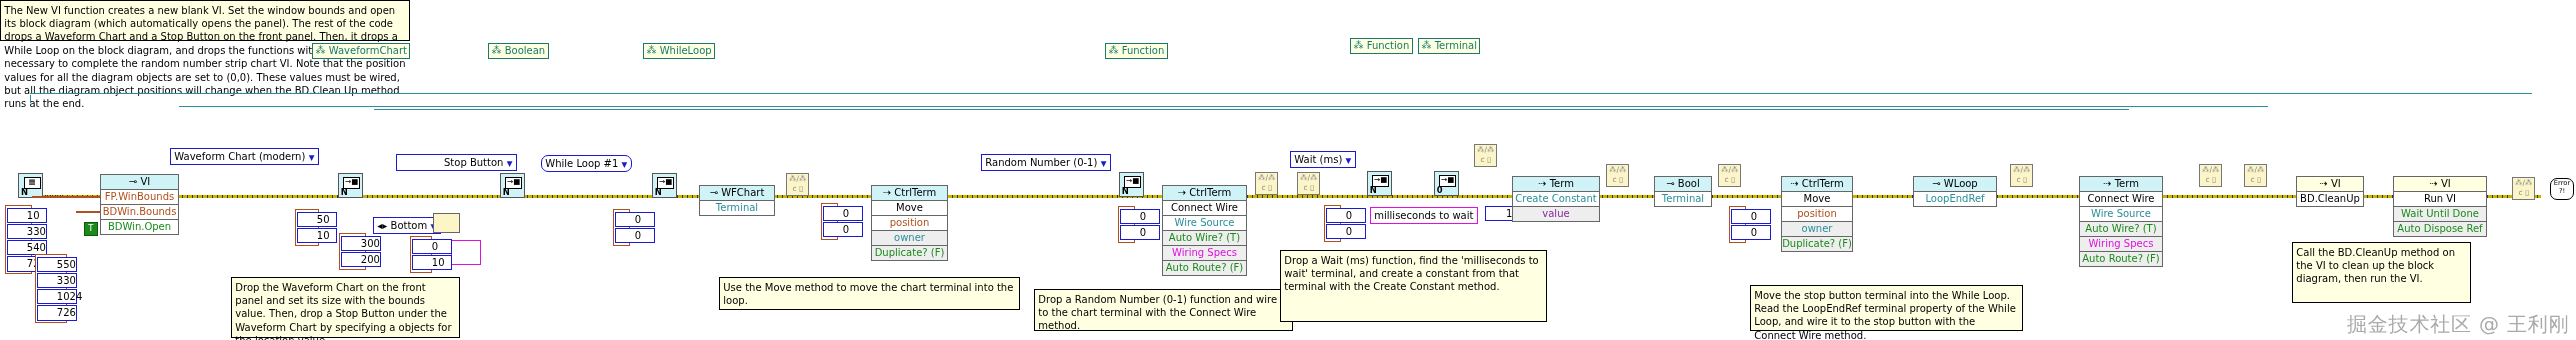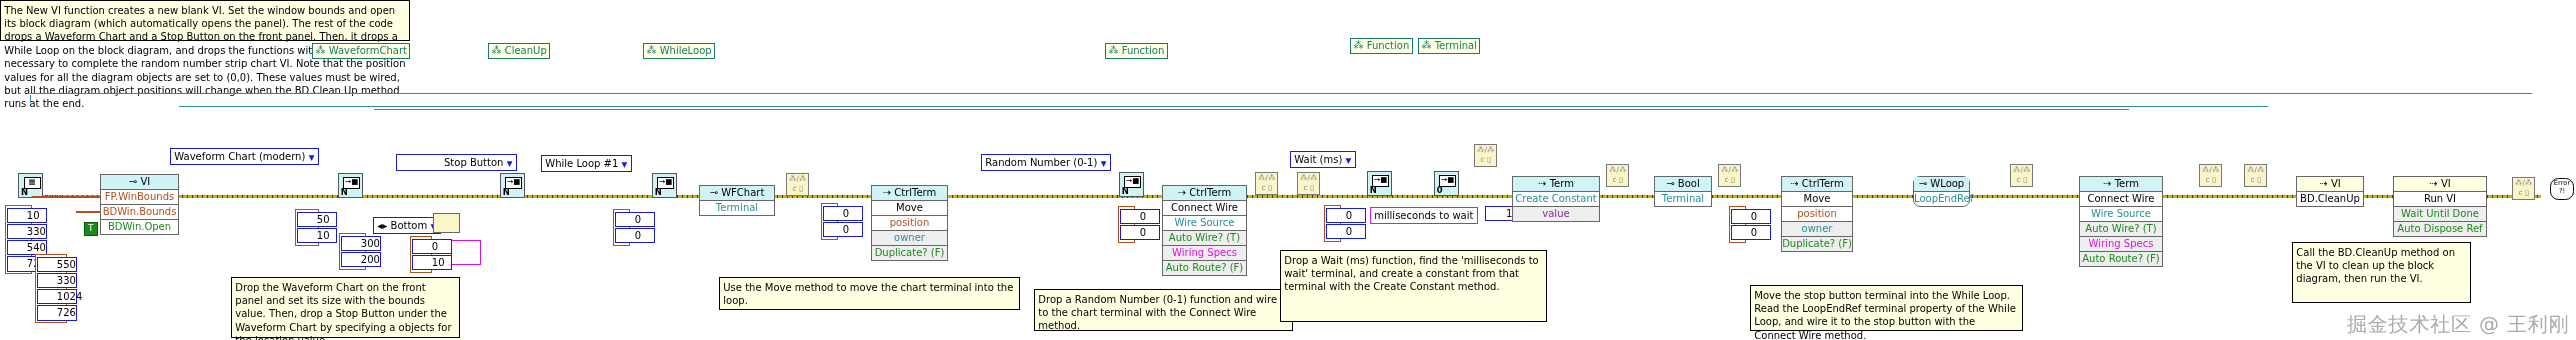--- a/index.html
+++ b/index.html
@@ -74,29 +74,29 @@
 <div class="arrc" style="left:35px;top:254px;width:28px;">
   <div class="cell">550</div>
   <div class="cell">330</div>
   <div class="cell">1024</div>
   <div class="cell">726</div>
 </div>
 <div class="wire w-brown" style="left:32px;top:196px;width:69px;height:1.7px;"></div>
 <div class="wire w-brown" style="left:76px;top:211px;width:24px;height:1.7px;"></div>
 
 <div class="refcls" style="left:312px;top:43px;"><span>⁂ </span><span>WaveformChart</span></div>
-<div class="refcls" style="left:488px;top:43px;"><span>⁂ </span><span>CleanUp</span></div>
+<div class="refcls" style="left:488px;top:43px;"><span>⁂ </span><span>Boolean</span></div>
 <div class="refcls" style="left:643px;top:43px;"><span>⁂ </span><span>WhileLoop</span></div>
 <div class="refcls" style="left:1105px;top:43px;"><span>⁂ </span><span>Function</span></div>
 <div class="refcls" style="left:1350px;top:38px;"><span>⁂ </span><span>Function</span></div>
 <div class="refcls" style="left:1418px;top:38px;"><span>⁂ </span><span>Terminal</span></div>
 
 <div class="ring" style="left:170px;top:148px;"><span>Waveform Chart (modern)</span><span class="arr">▼</span></div>
 <div class="ring" style="left:396px;top:154px;padding-left:47px;"><span>Stop Button</span><span class="arr">▼</span></div>
-<div class="ring" style="left:541px;top:155px;"><span>While Loop #1</span><span class="arr">▼</span></div>
+<div class="ring" style="left:541px;top:155px;border-radius:7px;"><span>While Loop #1</span><span class="arr">▼</span></div>
 <div class="ring" style="left:981px;top:154px;"><span>Random Number (0-1)</span><span class="arr">▼</span></div>
 <div class="ring" style="left:1290px;top:151px;"><span>Wait (ms)</span><span class="arr">▼</span></div>
 <div class="ring" style="left:373px;top:217px;"><span>◂▸ </span><span>Bottom</span><span class="arr">▼</span></div>
 
 <div class="newobj" style="left:338px;top:173px;">
     <div class="ic">→■</div>
     <div class="n">N</div>
   </div>
 <div class="newobj" style="left:500px;top:173px;">
     <div class="ic">→■</div>
@@ -208,21 +208,21 @@
   <div class="cell">0</div>
   <div class="cell">0</div>
 </div>
 <div class="node" style="left:1781px;top:176px;width:72px;">
   <div class="hdr"><span>⇢ </span><span>CtrlTerm</span></div>
   <div class="row c-blk">Move</div>
   <div class="row c-brown">position</div>
   <div class="row g c-teal">owner</div>
   <div class="row g c-green">Duplicate? (F)</div>
 </div>
-<div class="node" style="left:1913px;top:176px;width:57px;border-radius:7px;">
+<div class="node" style="left:1913px;top:176px;width:84px;">
   <div class="hdr"><span>⊸ </span><span>WLoop</span></div>
   <div class="row c-teal">LoopEndRef</div>
 </div>
 <div class="closeref" style="left:2010px;top:164px;">⁂/⁂<br>c ▯</div>
 <div class="node" style="left:2079px;top:176px;width:84px;">
   <div class="hdr"><span>⇢ </span><span>Term</span></div>
   <div class="row c-blk">Connect Wire</div>
   <div class="row c-teal">Wire Source</div>
   <div class="row g c-green">Auto Wire? (T)</div>
   <div class="row g c-mag">Wiring Specs</div>
@@ -238,19 +238,19 @@
   <div class="hdr y"><span>⇢ </span><span>VI</span></div>
   <div class="row c-blk">BD.CleanUp</div>
 </div>
 <div class="node" style="left:2393px;top:176px;width:94px;">
   <div class="hdr y"><span>⇢ </span><span>VI</span></div>
   <div class="row c-blk">Run VI</div>
   <div class="row g c-green">Wait Until Done</div>
   <div class="row g c-green">Auto Dispose Ref</div>
 </div>
 <div class="closeref" style="left:2512px;top:177px;">⁂/⁂<br>c ▯</div>
-<div class="errout" style="left:2550px;top:178px;">Error ?!</div>
+<div class="errout" style="left:2550px;top:178px;border-radius:7px;">Error ?!</div>
 <div class="note" style="left:2292px;top:242px;width:179px;height:61px;">
   <span>Call the </span><b>BD.CleanUp</b><span> method on the VI to clean up the block diagram, then run the VI.</span>
 </div>
 
 <div class="watermark">掘金技术社区 @ 王利刚</div>
 
 
 </body></html>

